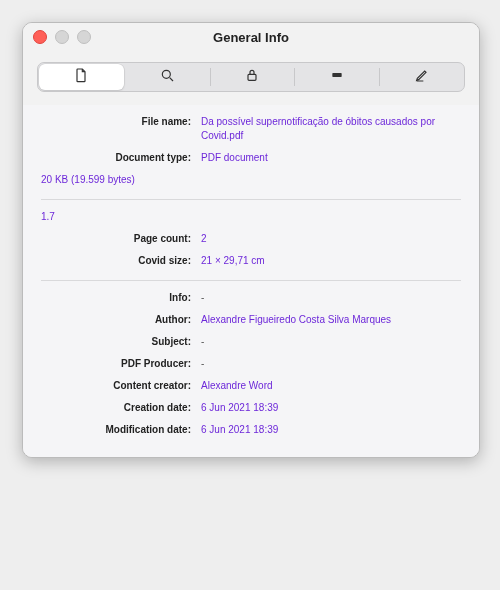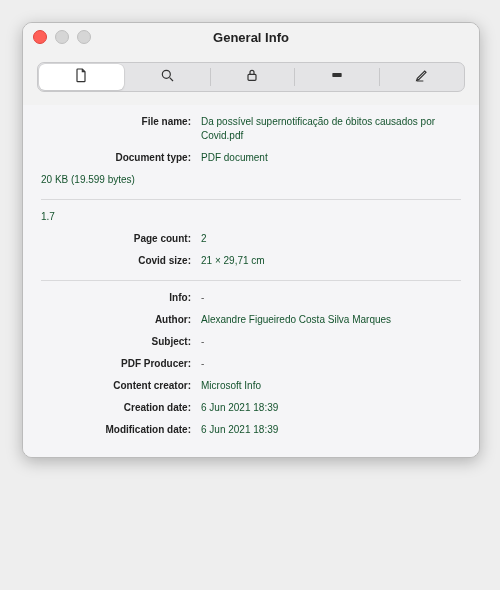--- a/index.html
+++ b/index.html
@@ -113,21 +113,21 @@
   }
   .label {
     width: 150px;
     text-align: right;
     padding-right: 10px;
     font-weight: 600;
     color: #222;
   }
   .value {
     flex: 1;
-    color: #14532d;
+    color: #6d28d9;
   }
   .value.dash { color: #555; }
 </style>
 </head>
 <body>
 
 <div class="window">
 
   <div class="titlebar">
     <div class="traffic">
@@ -223,21 +223,21 @@
     <div class="row">
       <div class="label">Subject:</div>
       <div class="value dash">-</div>
     </div>
     <div class="row">
       <div class="label">PDF Producer:</div>
       <div class="value dash">-</div>
     </div>
     <div class="row">
       <div class="label">Content creator:</div>
-      <div class="value">Microsoft Info</div>
+      <div class="value">Alexandre Word</div>
     </div>
     <div class="row">
       <div class="label">Creation date:</div>
       <div class="value">6 Jun 2021 18:39</div>
     </div>
     <div class="row">
       <div class="label">Modification date:</div>
       <div class="value">6 Jun 2021 18:39</div>
     </div>
 

